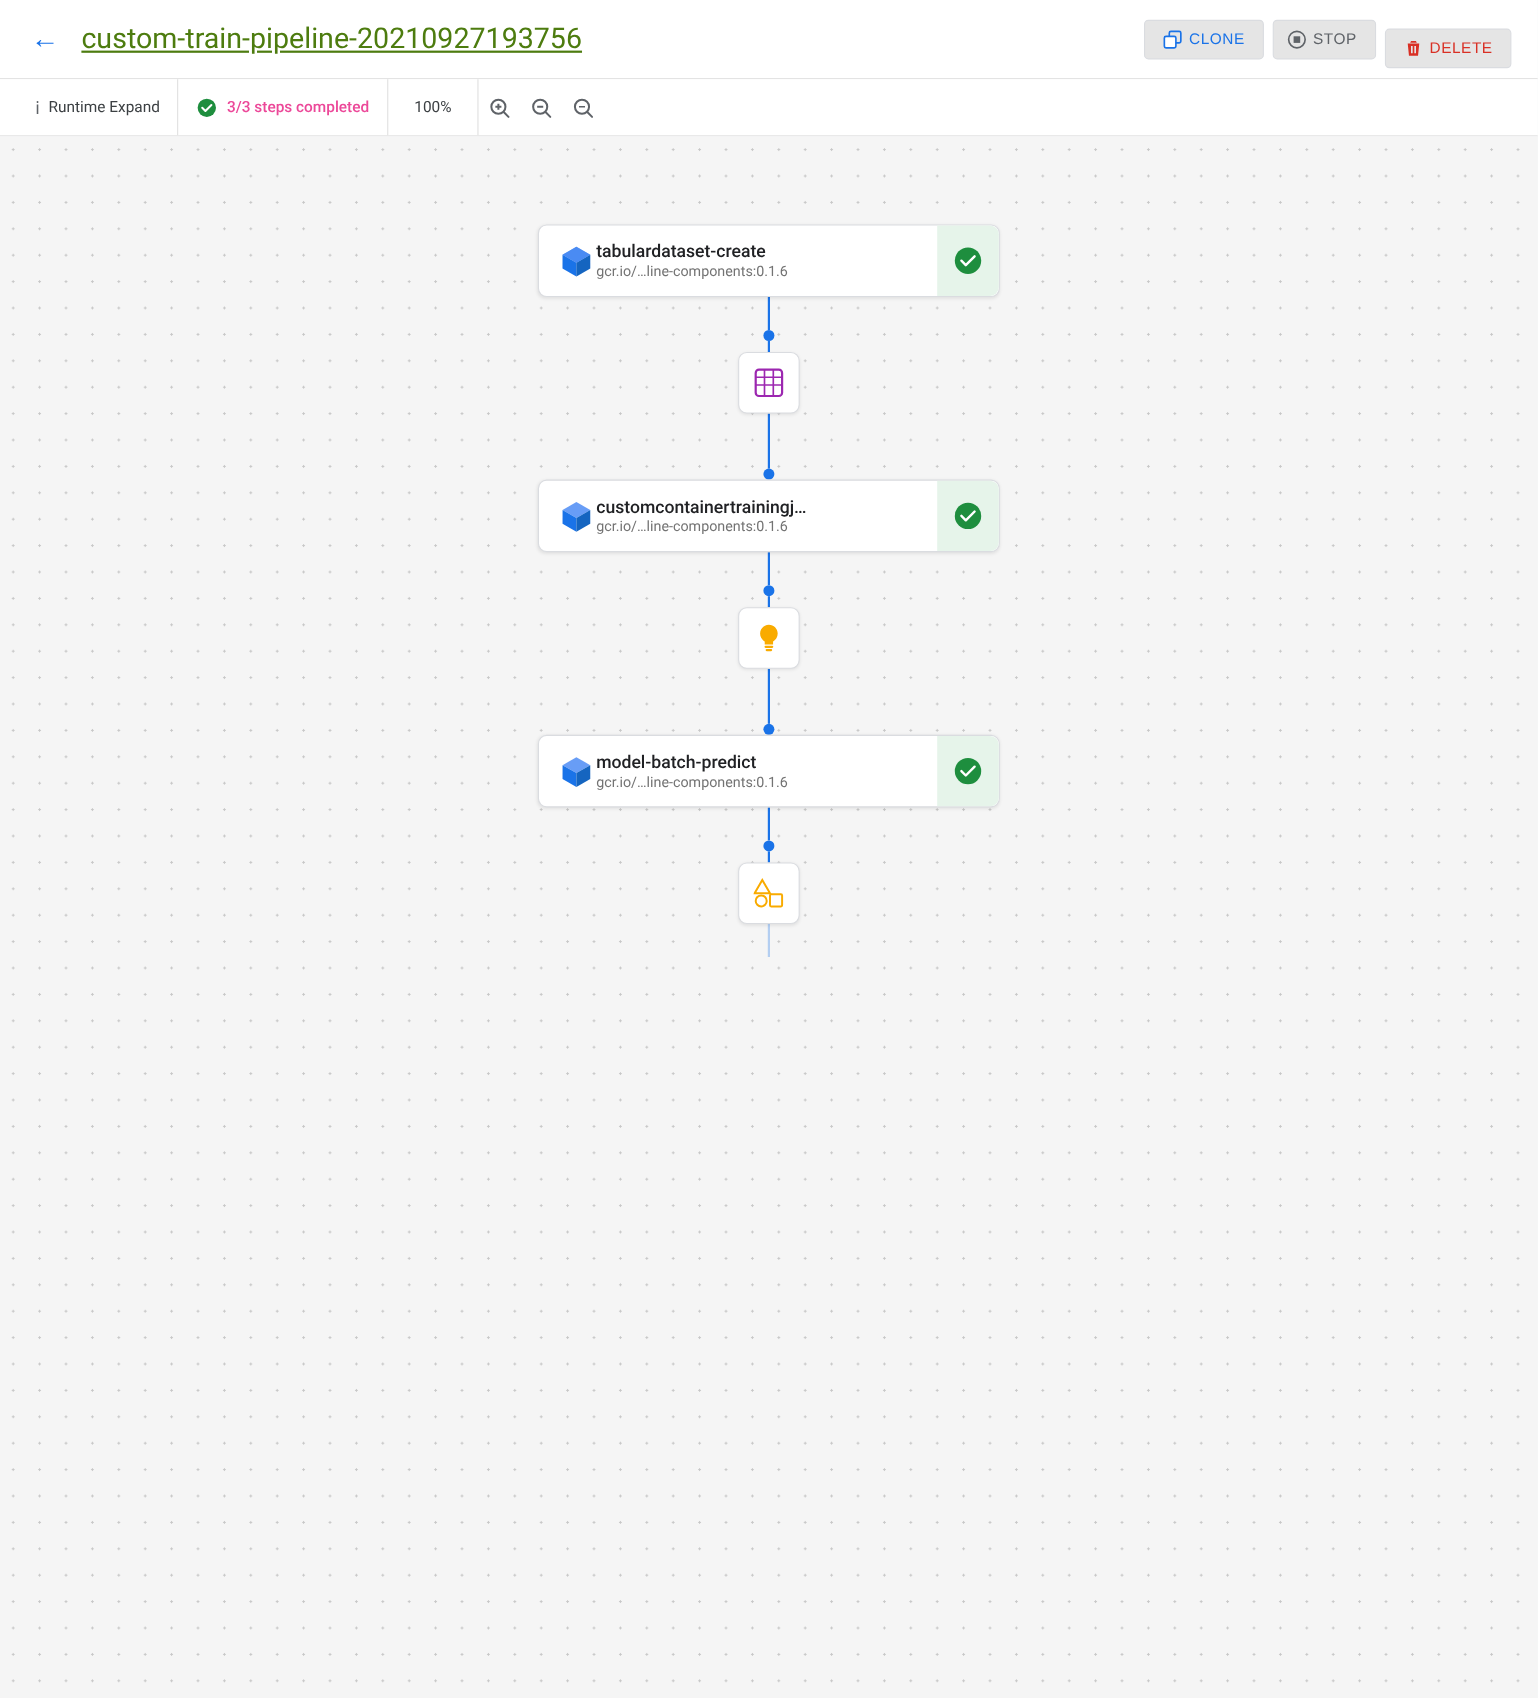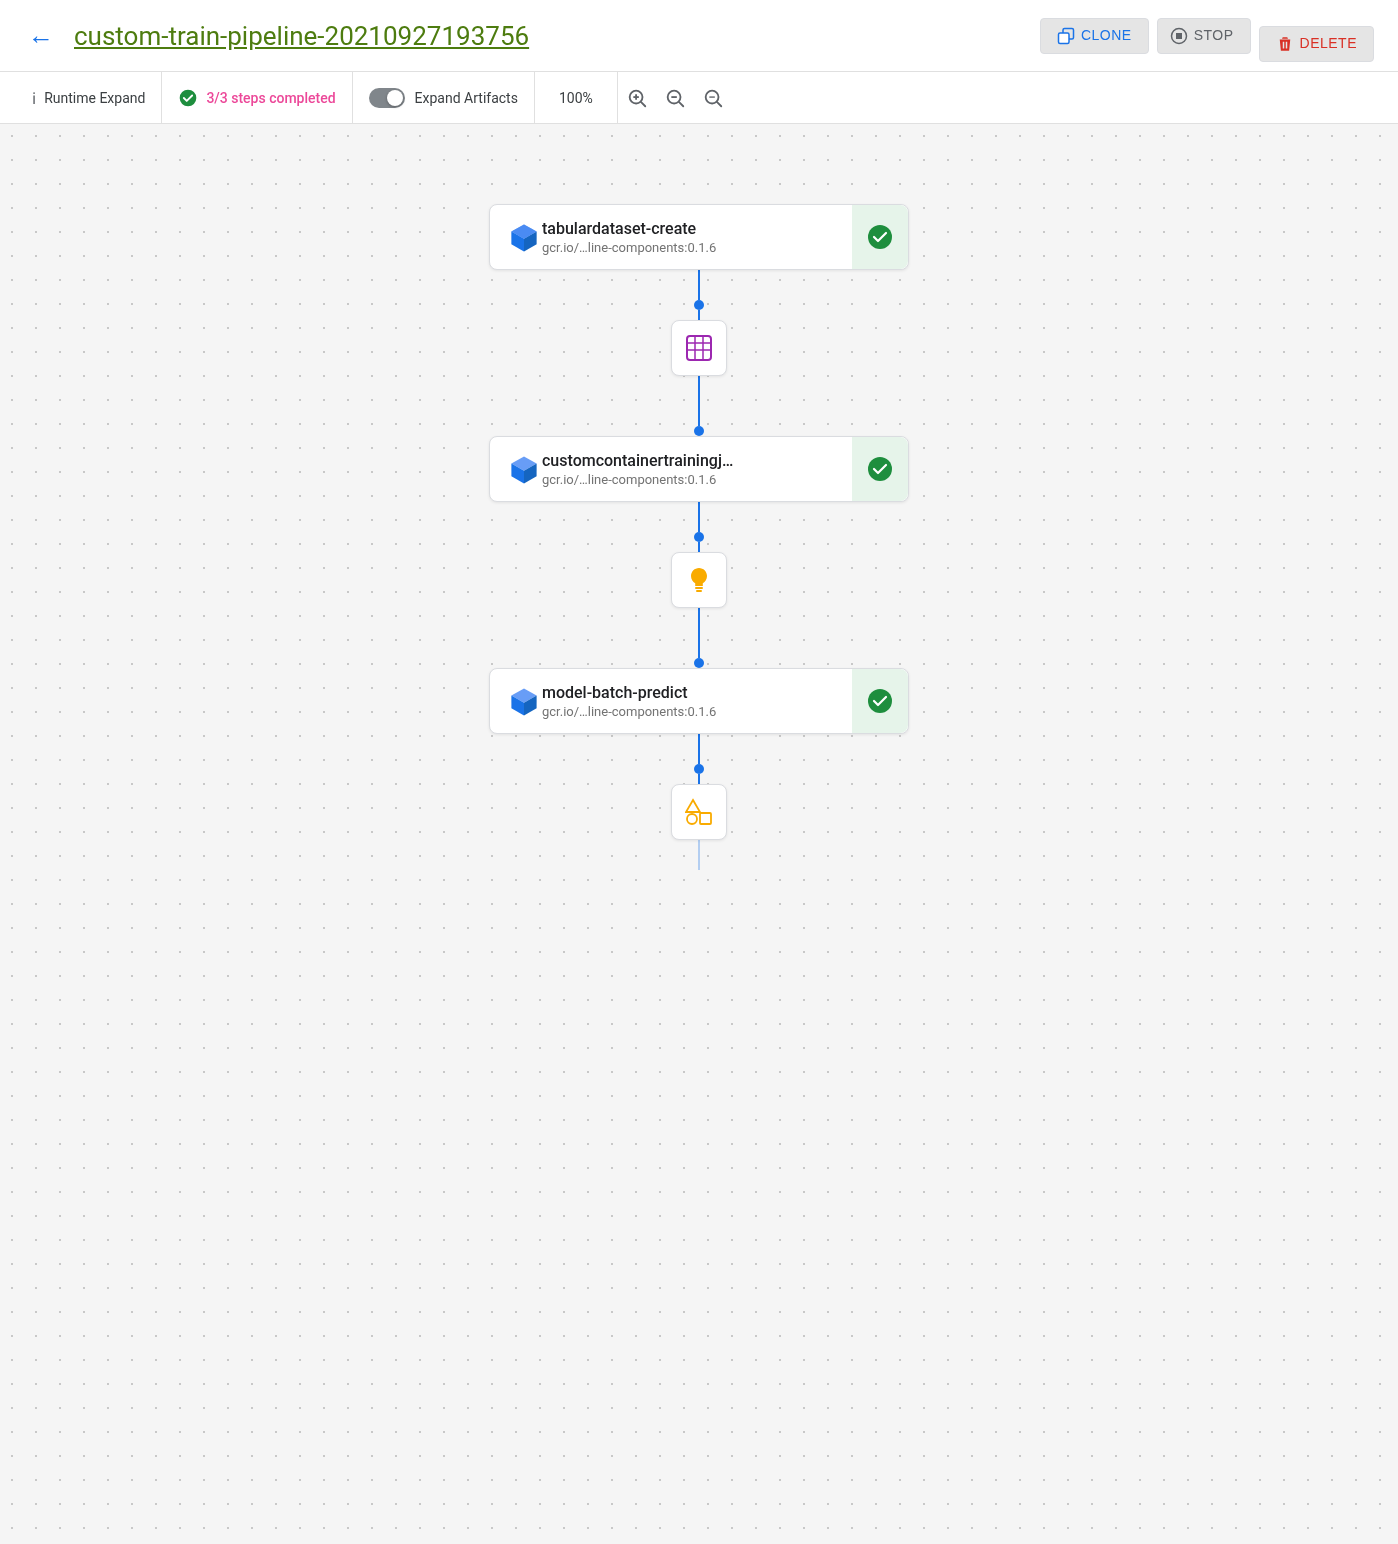--- a/index.html
+++ b/index.html
@@ -253,24 +253,20 @@
   <div class="toolbar-item">
     <span class="info-icon">ℹ</span>
     <span>Runtime Expand</span>
   </div>
   <div class="toolbar-item">
     <svg width="20" height="20" viewBox="0 0 24 24">
       <circle cx="12" cy="12" r="10" fill="#1e8e3e"></circle>
       <path d="M7 12l3.5 3.5L17 9" stroke="white" stroke-width="2.2" fill="none" stroke-linecap="round" stroke-linejoin="round"></path>
     </svg>
     <span class="status-text">3/3 steps completed</span>
-  </div>
-  <div class="toolbar-item toggle-wrap">
-    <div class="toggle"></div>
-    <span>Expand Artifacts</span>
   </div>
   <div class="toolbar-item">
     <span class="zoom-level">100%</span>
   </div>
   <button class="zoom-btn">
     <svg width="22" height="22" viewBox="0 0 24 24" fill="#5f6368">
       <circle cx="11" cy="11" r="7" stroke="#5f6368" stroke-width="2" fill="none"></circle>
       <line x1="11" y1="8" x2="11" y2="14" stroke="#5f6368" stroke-width="2"></line>
       <line x1="8" y1="11" x2="14" y2="11" stroke="#5f6368" stroke-width="2"></line>
       <line x1="16.5" y1="16.5" x2="21" y2="21" stroke="#5f6368" stroke-width="2" stroke-linecap="round"></line>

